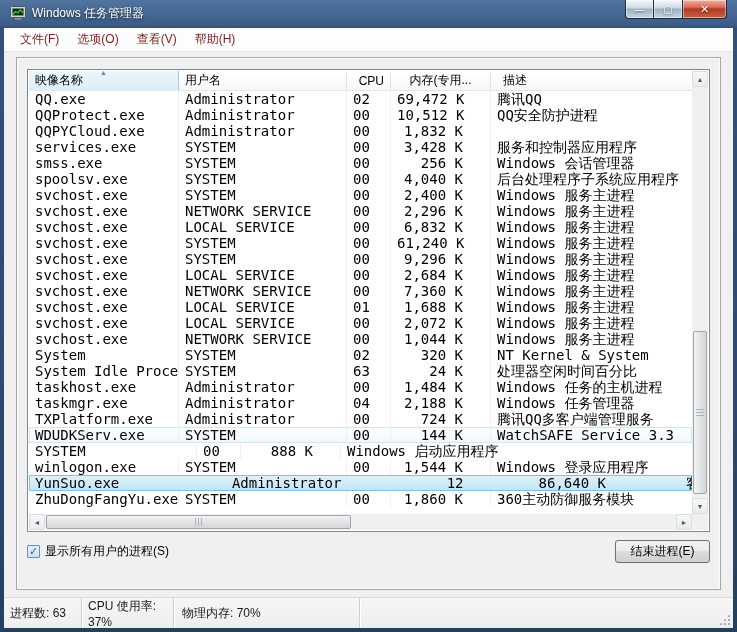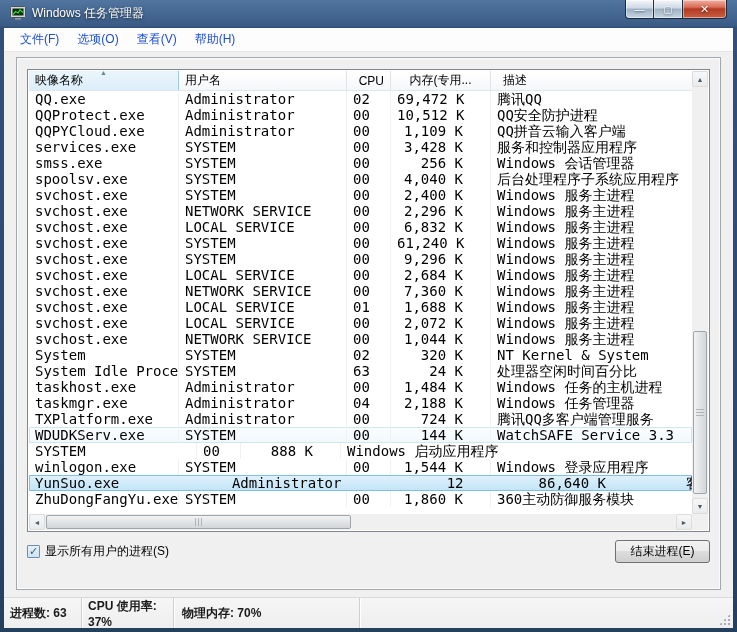--- a/index.html
+++ b/index.html
@@ -23,21 +23,21 @@
        box-shadow:inset 0 0 0 1px rgba(255,255,255,.45); }
   .wc-min{ width:29px; border-radius:0 0 0 4px;
        background:linear-gradient(#f4f7fa 0%,#cdd9e4 45%,#9db1c4 50%,#c6d5e2 100%); }
   .wc-max{ width:28px; border-left:none; border-right:none;
        background:linear-gradient(#f4f7fa 0%,#cdd9e4 45%,#9db1c4 50%,#c6d5e2 100%); }
   .wc-close{ width:45px; border-radius:0 0 4px 0;
        background:linear-gradient(#f0b0a4 0%,#d96c55 40%,#b23a23 50%,#c95f41 100%); font-size:11px; font-weight:bold; }
 
   
   .menubar{ height:24px; background:#fdfdfd; border-bottom:1px solid #e6e6e6; display:flex; align-items:center; padding-left:7px; }
-  .menu-item{ padding:3px 9px; color:#1d4ed8; }
+  .menu-item{ padding:3px 9px; color:#7f1d1d; }
 
   
   .client{ flex:1; background:#f0f0f0; display:flex; flex-direction:column; }
   .dialog{ flex:1; padding:6px 12px 7px 12px; display:flex; flex-direction:column; }
 
   
   .tabs{ display:flex; align-items:flex-end; padding-left:4px; height:23px; position:relative; z-index:2; }
   .tab{ padding:3px 11px 3px 11px; margin-right:1px; border:1px solid #898c95; border-bottom:none;
         border-radius:2px 2px 0 0; background:linear-gradient(#f4f7f9,#e2e7eb 60%,#d5dadf);
         color:#000; height:21px; }
@@ -90,21 +90,21 @@
   .chk-wrap{ display:flex; align-items:center; gap:5px; }
   .checkbox{ width:13px; height:13px; border:1px solid #6a8fb0; border-radius:1px;
              background:linear-gradient(#e6f0f8,#cfe3f2); display:flex; align-items:center; justify-content:center;
              color:#2b5f8e; font-size:11px; font-weight:bold; line-height:1; }
   .end-btn{ width:95px; height:23px; border:1px solid #707070; border-radius:3px; font-size:12px; color:#000;
             font-family:Liberation Sans, sans-serif;
             background:linear-gradient(#f2f2f2 0%,#ebebeb 49%,#dddddd 50%,#cfcfcf 100%); }
 
   
   .statusbar{ height:31px; border-top:1px solid #d9d9d9; background:linear-gradient(#f6f6f6,#eeeeee);
-              display:flex; align-items:stretch; position:relative;font-weight:bold; }
+              display:flex; align-items:stretch; position:relative; }
   .sb-panel{ display:flex; align-items:center; border-right:1px solid #cfcfcf; box-shadow:1px 0 0 #ffffff; color:#1a1a1a; }
   .sb-p1{ width:78px; padding-left:6px; }
   .sb-p2{ width:92px; padding-left:6px; }
   .sb-p3{ width:186px; padding-left:8px; }
   .sb-fill{ flex:1; }
   .resize-grip{ position:absolute; right:3px; bottom:3px; width:11px; height:11px;
                 background-image:radial-gradient(#a5adb5 1px, transparent 1.3px); background-size:4px 4px;
                 clip-path:polygon(100% 0,100% 100%,0 100%); }
 </style>
 </head>
@@ -179,22 +179,21 @@
                 <div class="cell c0">QQProtect.exe</div>
                 <div class="cell c1">Administrator</div>
                 <div class="cell c2">00</div>
                 <div class="cell c3">10,512 K</div>
                 <div class="cell c4">QQ安全防护进程</div>
               </div>
               <div class="lvrow">
                 <div class="cell c0">QQPYCloud.exe</div>
                 <div class="cell c1">Administrator</div>
                 <div class="cell c2">00</div>
-                <div class="cell c3">1,109 K</div>
-                <div class="cell c4">QQ拼音云输入客户端</div>
+                <div class="cell c3">1,832 K</div>
               </div>
               <div class="lvrow">
                 <div class="cell c0">services.exe</div>
                 <div class="cell c1">SYSTEM</div>
                 <div class="cell c2">00</div>
                 <div class="cell c3">3,428 K</div>
                 <div class="cell c4">服务和控制器应用程序</div>
               </div>
               <div class="lvrow">
                 <div class="cell c0">smss.exe</div>

